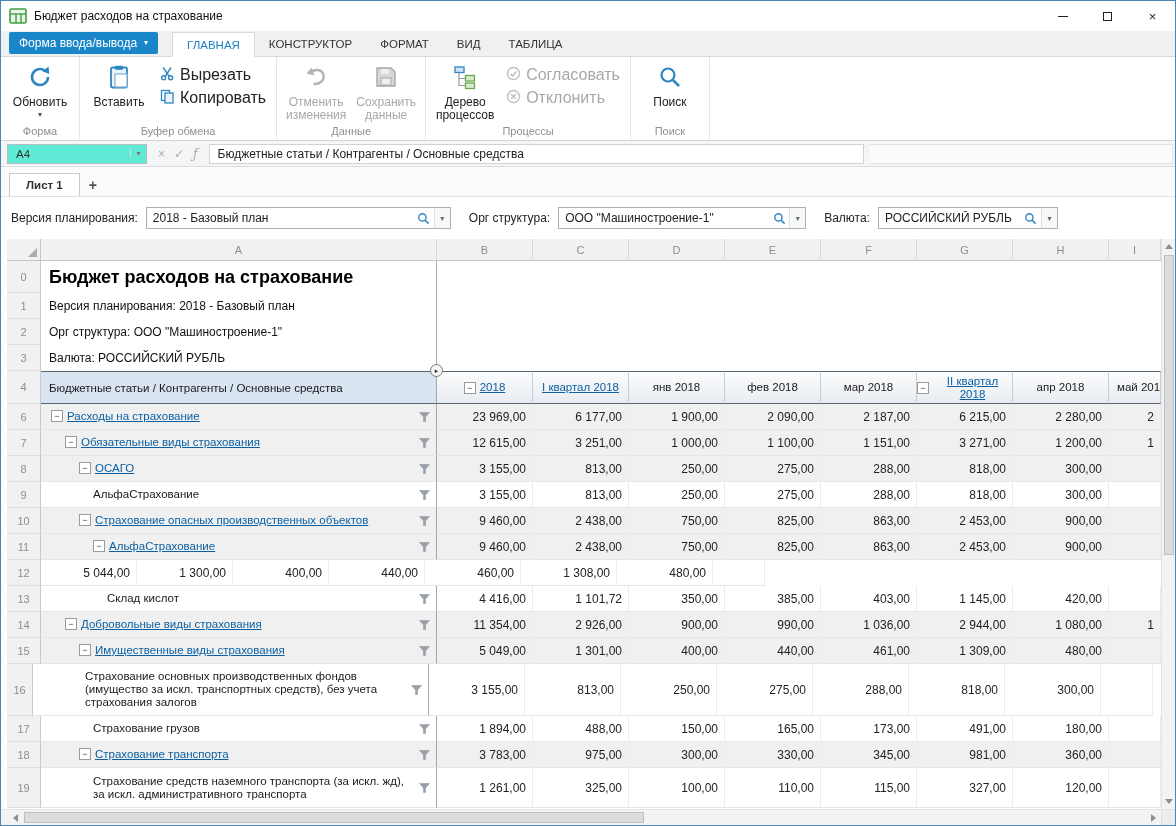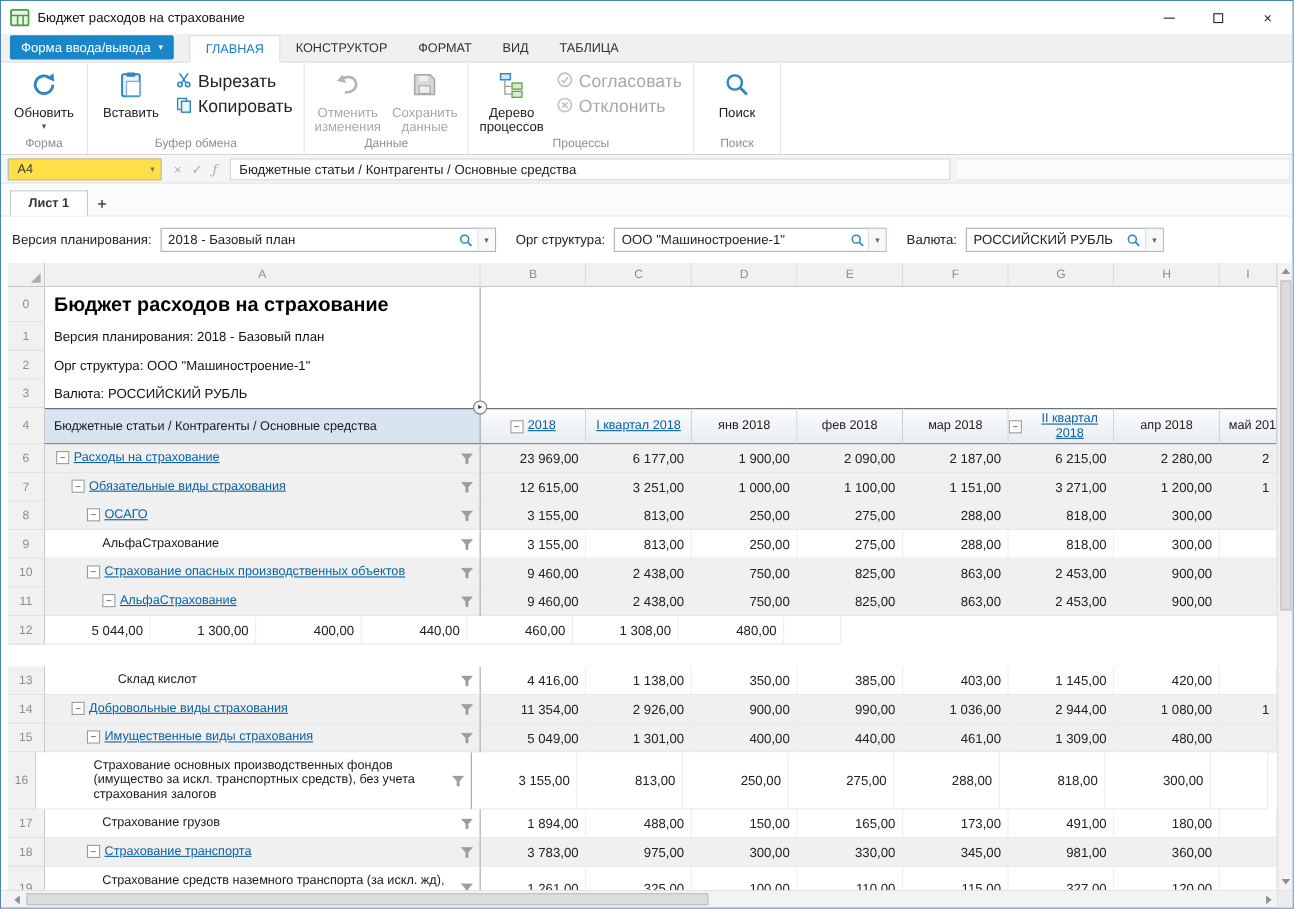--- a/index.html
+++ b/index.html
@@ -29,21 +29,21 @@
   .rgrouplabel { font-size:11px; color:#8f8f8f; text-align:center; padding:1px 6px 3px; white-space:nowrap; }
   .rbtn { cursor:default; }
   .rbtn.large { display:flex; flex-direction:column; align-items:center; justify-content:flex-start; width:70px; padding-top:5px; gap:3px; font-size:12px; color:#222; text-align:center; line-height:13px; }
   .rcol { display:flex; flex-direction:column; justify-content:flex-start; gap:3px; padding-top:6px; }
   .rbtn.small { display:flex; align-items:center; gap:5px; font-size:16px; color:#222; padding:2px 6px; height:20px; white-space:nowrap; }
   .rbtn .rcaret { font-size:8px; color:#555; line-height:6px; }
   .rbtn.disabled { color:#a8a8a8; }
 
   
   .fbar { height:26px; background:#f4f5f6; border-bottom:1px solid #ddd; display:flex; align-items:center; padding-left:6px; gap:6px; flex:none; }
-  .namebox { width:140px; height:20px; background:#fde047; border:1px solid #b7bcc0; display:flex; align-items:center; font-size:11.5px; padding-left:8px; color:#333; }
+  .namebox { width:140px; height:20px; background:#5eead4; border:1px solid #b7bcc0; display:flex; align-items:center; font-size:11.5px; padding-left:8px; color:#333; }
   .nb-caret { margin-left:auto; border-left:1px solid #d8d8d8; width:16px; text-align:center; color:#777; font-size:8px; }
   .ficons { display:flex; gap:9px; color:#a9a9a9; font-size:12px; align-items:center; padding:0 5px; }
   .fic.fx { font-style:italic; font-family:"DejaVu Serif", serif; }
   .ftext { flex:0 0 655px; height:20px; background:#fff; border:1px solid #d0d3d6; display:flex; align-items:center; padding-left:8px; font-size:12px; color:#222; white-space:nowrap; overflow:hidden; }
   .fright { flex:1; height:20px; background:#fbfbfb; border:1px solid #e3e3e3; border-left:none; margin-right:2px; }
 
   
   .sheetbar { height:30px; background:#fafbfc; border-bottom:1px solid #e0e3e6; display:flex; align-items:flex-end; padding-left:8px; flex:none;font-weight:bold; }
   .sheettab { height:23px; padding:0 16px; background:#fff; border:1px solid #c8ccd0; border-bottom:none; display:flex; align-items:center; font-size:11.5px; color:#333; }
   .sheetadd { height:23px; width:26px; display:flex; align-items:center; justify-content:center; color:#555; font-size:14px; }
@@ -516,32 +516,32 @@
           <div class="g-cell g-rownum" style="width: 34px;">12</div>
           <div class="g-cell g-num" style="width: 96px;">5 044,00</div>
           <div class="g-cell g-num" style="width: 96px;">1 300,00</div>
           <div class="g-cell g-num" style="width: 96px;">400,00</div>
           <div class="g-cell g-num" style="width: 96px;">440,00</div>
           <div class="g-cell g-num" style="width: 96px;">460,00</div>
           <div class="g-cell g-num" style="width: 96px;">1 308,00</div>
           <div class="g-cell g-num" style="width: 96px;">480,00</div>
           <div class="g-cell g-num g-clip" style="width: 52px;"></div>
         </div>
-        <div class="g-row g-datarow" style="height: 26px; margin-top: 20px;">
+        <div class="g-row g-datarow" style="height: 26px;">
           <div class="g-cell g-rownum" style="width: 34px;">13</div>
           <div class="g-cell g-colA g-labelcell" style="width: 396px;">
             <span class="label-inner" style="padding-left: 66px;">
               <span class="row-plain">Склад кислот</span>
             </span>
             <span class="funnel"><svg width="11" height="10" viewBox="0 0 11 10">
                 <path d="M0.5 0.5 H10.5 L6.5 5 V9.5 H4.5 V5 Z" fill="#97a0a8" stroke="#8a939b" stroke-width="0.5"></path>
               </svg></span>
           </div>
           <div class="g-cell g-num" style="width: 96px;">4 416,00</div>
-          <div class="g-cell g-num" style="width: 96px;">1 138,00</div>
+          <div class="g-cell g-num" style="width: 96px;">1 101,72</div>
           <div class="g-cell g-num" style="width: 96px;">350,00</div>
           <div class="g-cell g-num" style="width: 96px;">385,00</div>
           <div class="g-cell g-num" style="width: 96px;">403,00</div>
           <div class="g-cell g-num" style="width: 96px;">1 145,00</div>
           <div class="g-cell g-num" style="width: 96px;">420,00</div>
           <div class="g-cell g-num g-clip" style="width: 52px;"></div>
         </div>
         <div class="g-row g-datarow shaded" style="height: 26px;">
           <div class="g-cell g-rownum" style="width: 34px;">14</div>
           <div class="g-cell g-colA g-labelcell" style="width: 396px;">

